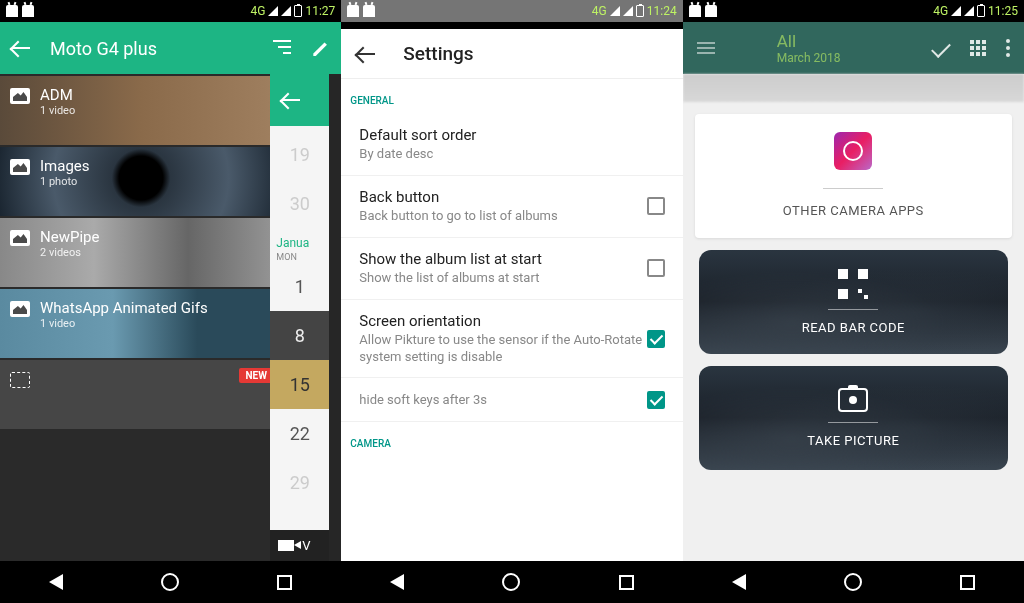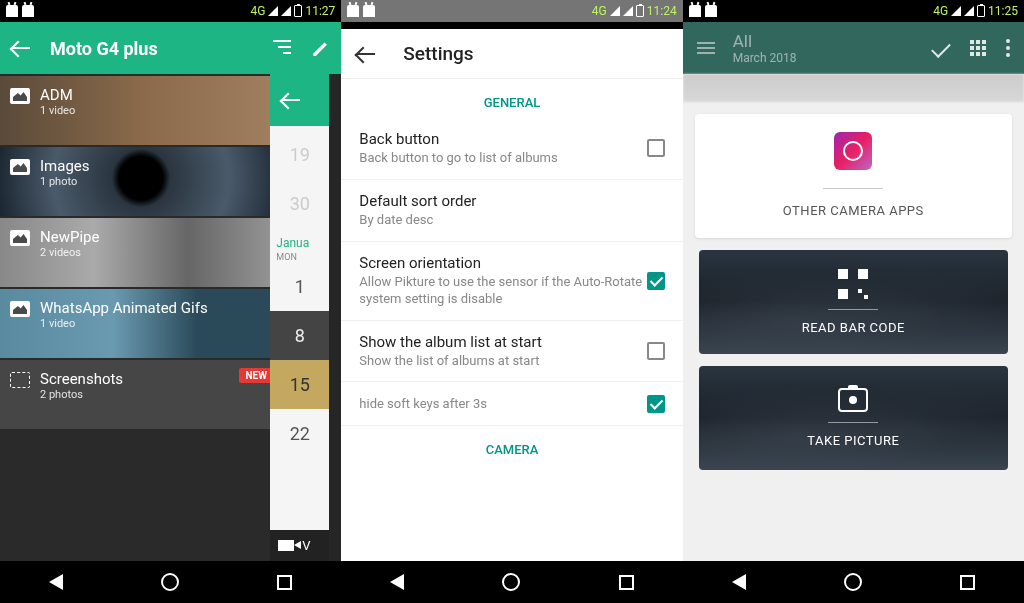--- a/index.html
+++ b/index.html
@@ -21,21 +21,21 @@
   
   
   .navbar { position: absolute; bottom: 0; left: 0; right: 0; height: 42px; background: #000; display: flex; justify-content: space-around; align-items: center; }
   .nav-tri { width: 0; height: 0; border-top: 8px solid transparent; border-bottom: 8px solid transparent; border-right: 14px solid #fff; }
   .nav-circ { width: 18px; height: 18px; border: 2px solid #fff; border-radius: 50%; }
   .nav-sq { width: 15px; height: 15px; border: 2px solid #fff; }
   
   
   .s1-appbar { height: 52px; background: #1db584; display: flex; align-items: center; padding: 0 12px; color: #fff; }
   .s1-back { margin-right: 20px; }
-  .s1-title { flex: 1; font-size: 18px; font-weight: 700; }
+  .s1-title { flex: 1; font-size: 18px; font-weight: 400; }
   .s1-actions { display: flex; gap: 22px; }
   .s1-content { position: relative; height: 487px; background: #262626; }
   .s1-list { width: 282px; height: 100%; background: #2a2a2a; overflow: hidden; }
   .album-card { height: 69px; margin: 2px 0; position: relative; overflow: hidden; display: flex; align-items: flex-start; padding: 10px; background: #3a3a3a; }
   .album-card.a1 { background: linear-gradient(90deg, #5a4a3a, #8a6a4a, #a08060); }
   .album-card.a2 { background: radial-gradient(circle at 50% 45%, #000 0%, #000 15%, #2a3540 20%, #4a5a6a 60%, #1a2530 100%); }
   .album-card.a3 { background: linear-gradient(90deg, #888, #aaa, #666, #999); }
   .album-card.a4 { background: linear-gradient(90deg, #5a8aa0, #6a9ab0 40%, #2a4a5a 70%); }
   .album-card.a5 { background: #464646; }
   .album-folder { width: 20px; height: 16px; background: #fff; border-radius: 2px; margin-right: 10px; margin-top: 2px; position: relative; }
@@ -56,45 +56,45 @@
   .cal-month { color: #1db584; font-size: 12px; padding: 8px 0 2px 6px; }
   .cal-day { color: #888; font-size: 9px; padding-left: 6px; }
   .cal-v { position: absolute; bottom: 0; left: 0; right: 0; background: #222; color: #fff; padding: 8px; font-size: 13px; display: flex; align-items: center; gap: 8px; }
   
   
   .s2-statusbar { background: #757575; }
   .s2-body { background: #fff; height: 539px; position: relative; margin-top: 7px; }
   .s2-header { height: 50px; display: flex; align-items: center; padding: 0 16px; border-bottom: 1px solid #eee; }
   .s2-back { margin-right: 28px; }
   .s2-title { font-size: 19px; font-weight: 500; color: #222; }
-  .s2-section { color: #009688; font-size: 13px; font-weight: 500; padding: 16px 18px 8px; text-align: center; }
+  .s2-section { color: #009688; font-size: 10px; font-weight: 500; padding: 16px 9px 8px; }
   .s2-item { padding: 12px 18px; display: flex; align-items: center; border-bottom: 1px solid #f0f0f0; }
   .s2-item-txt { flex: 1; }
   .s2-item-title { font-size: 15px; color: #222; }
   .s2-item-sub { font-size: 13px; color: #888; margin-top: 2px; line-height: 1.3; }
   .checkbox { width: 18px; height: 18px; border: 2px solid #888; border-radius: 2px; }
   .checkbox.checked { background: #009688; border-color: #009688; position: relative; }
   .checkbox.checked::after { content: ''; position: absolute; left: 4px; top: 0px; width: 5px; height: 10px; border: solid #fff; border-width: 0 2px 2px 0; transform: rotate(45deg); }
   
   
   .s3-body { background: #f0f0f0; height: 539px; }
-  .s3-appbar { height: 52px; background: #3a7a6e; display: flex; align-items: center; padding: 4px 14px; color: #e5e5e5; position: relative; }
+  .s3-appbar { height: 52px; background: #3a7a6e; display: flex; align-items: center; padding: 4px 14px; color: #bef264; position: relative; gap: 44px; }
   .s3-appbar::before { content: ''; position: absolute; inset: 0; background: rgba(0,0,0,0.15); }
   .s3-menu { margin-right: 18px; z-index: 1; }
   .s3-title-block { flex: 1; z-index: 1; opacity: 0.6; }
   .s3-t1 { font-size: 17px; }
   .s3-t2 { font-size: 12px; }
   .s3-actions { display: flex; gap: 20px; align-items: center; z-index: 1; }
   .s3-blur { height: 28px; background: linear-gradient(#ccc, #d8d8d8); filter: blur(1px); }
   .s3-card { background: #fff; margin: 12px; border-radius: 4px; padding: 18px 10px 20px; text-align: center; box-shadow: 0 1px 3px rgba(0,0,0,0.1); }
   .s3-appicon { width: 38px; height: 38px; background: linear-gradient(135deg, #9c27b0, #e91e63, #ba68c8); border-radius: 6px; margin-bottom: 14px; display: inline-block; position: relative; }
   .s3-appicon::after { content: ''; position: absolute; top: 50%; left: 50%; width: 16px; height: 16px; border: 2px solid #fff; border-radius: 50%; transform: translate(-50%,-50%); }
   .s3-divider { width: 60px; height: 1px; background: #ccc; margin: 0 auto 14px; }
   .s3-card-label { font-size: 13px; color: #555; letter-spacing: 0.5px; }
-  .s3-tile { margin: 0 16px 12px; height: 104px; background: linear-gradient(#2a3540, #1a2028 50%, #3a4550); border-radius: 4px; display: flex; flex-direction: column; align-items: center; justify-content: center; color: #fff; position: relative; overflow: hidden; }
+  .s3-tile { margin: 0 16px 12px; height: 104px; background: linear-gradient(#2a3540, #1a2028 50%, #3a4550); border-radius: 12px; display: flex; flex-direction: column; align-items: center; justify-content: center; color: #fff; position: relative; overflow: hidden; }
   .s3-tile::before { content: ''; position: absolute; inset: 0; background: radial-gradient(ellipse at 30% 70%, rgba(60,70,80,0.6), transparent 50%), radial-gradient(ellipse at 70% 60%, rgba(50,60,70,0.5), transparent 50%); }
   .s3-tile > * { z-index: 1; }
   .s3-tile-divider { width: 50px; height: 1px; background: rgba(255,255,255,0.5); margin: 10px 0; }
   .s3-tile-label { font-size: 13px; letter-spacing: 0.5px; }
   .qr-icon { width: 30px; height: 30px; position: relative; }
   .qr-icon > span { position: absolute; background: #fff; width: 10px; height: 10px; border: 2px solid #fff; }
   .qr-icon > span:nth-child(1) { top: 0; left: 0; }
   .qr-icon > span:nth-child(2) { top: 0; right: 0; }
   .qr-icon > span:nth-child(3) { bottom: 0; left: 0; }
   .qr-icon > span:nth-child(4) { bottom: 0; right: 0; width: 4px; height: 4px; border: none; }
@@ -180,40 +180,37 @@
       </div>
       <div class="album-card a4">
         <div class="album-folder"></div>
         <div class="album-txt">
               <div class="album-name">WhatsApp Animated Gifs</div>
               <div class="album-count">1 video</div>
             </div>
       </div>
       <div class="album-card a5">
         <div class="album-folder dashed"></div>
-        <div class="album-txt">
-              <div class="album-name">Screenshots</div>
-              <div class="album-count">2 photos</div>
-            </div>
         <div class="new-badge">NEW</div>
       </div>
     </div>
     <div class="s1-side">
       <div class="s1-side-appbar">
             <div class="arrow-back"></div>
           </div>
       <div class="s1-side-content">
         <div class="cal-num faded">19</div>
         <div class="cal-num faded">30</div>
         <div class="cal-month">Janua</div>
         <div class="cal-day">MON</div>
         <div class="cal-num">1</div>
         <div class="cal-num dark">8</div>
         <div class="cal-num sand">15</div>
         <div class="cal-num">22</div>
+        <div class="cal-num faded">29</div>
       </div>
       <div class="cal-v">
             <div class="video-icon"></div>
             <span>V</span>
           </div>
     </div>
   </div>
   <div class="navbar">
     <div class="nav-tri"></div>
     <div class="nav-circ"></div>
@@ -236,44 +233,44 @@
     </div>
   </div>
   <div class="s2-body">
     <div class="s2-header">
       <div class="arrow-back dark s2-back"></div>
       <div class="s2-title">Settings</div>
     </div>
     <div class="s2-section">GENERAL</div>
     <div class="s2-item">
       <div class="s2-item-txt">
+            <div class="s2-item-title">Default sort order</div>
+            <div class="s2-item-sub">By date desc</div>
+          </div>
+    </div>
+    <div class="s2-item">
+      <div class="s2-item-txt">
             <div class="s2-item-title">Back button</div>
             <div class="s2-item-sub">Back button to go to list of albums</div>
           </div>
       <div class="checkbox"></div>
     </div>
     <div class="s2-item">
       <div class="s2-item-txt">
-            <div class="s2-item-title">Default sort order</div>
-            <div class="s2-item-sub">By date desc</div>
-          </div>
+            <div class="s2-item-title">Show the album list at start</div>
+            <div class="s2-item-sub">Show the list of albums at start</div>
+          </div>
+      <div class="checkbox"></div>
     </div>
     <div class="s2-item">
       <div class="s2-item-txt">
             <div class="s2-item-title">Screen orientation</div>
             <div class="s2-item-sub">Allow Pikture to use the sensor if the Auto-Rotate system setting is disable</div>
           </div>
       <div class="checkbox checked"></div>
-    </div>
-    <div class="s2-item">
-      <div class="s2-item-txt">
-            <div class="s2-item-title">Show the album list at start</div>
-            <div class="s2-item-sub">Show the list of albums at start</div>
-          </div>
-      <div class="checkbox"></div>
     </div>
     <div class="s2-item">
       <div class="s2-item-txt">
             <div class="s2-item-sub">hide soft keys after 3s</div>
           </div>
       <div class="checkbox checked"></div>
     </div>
     <div class="s2-section">CAMERA</div>
   </div>
   <div class="navbar">

